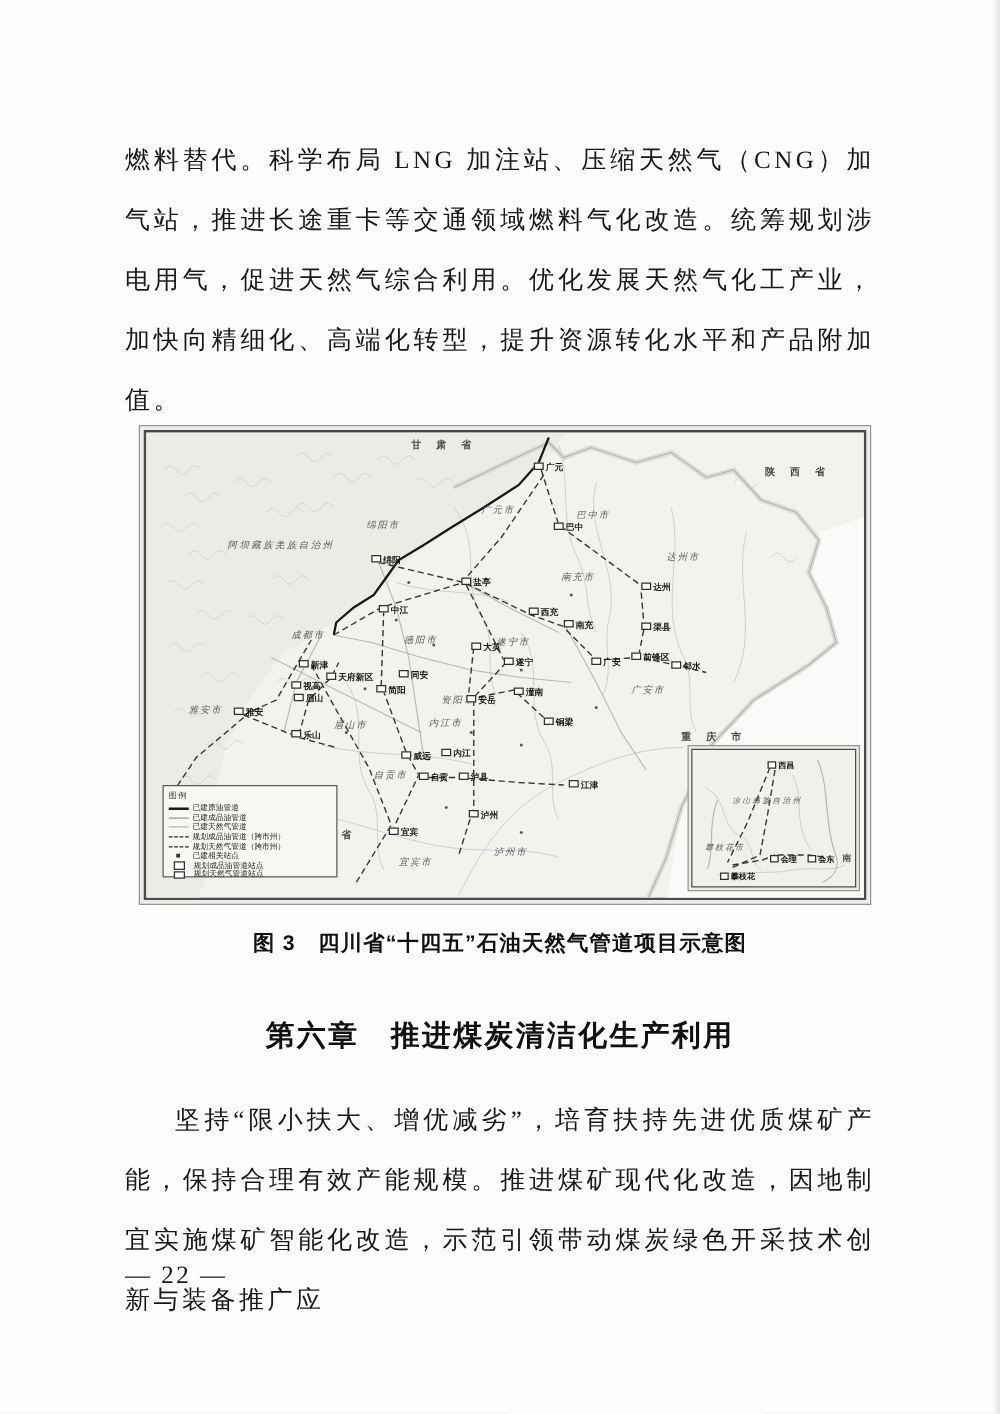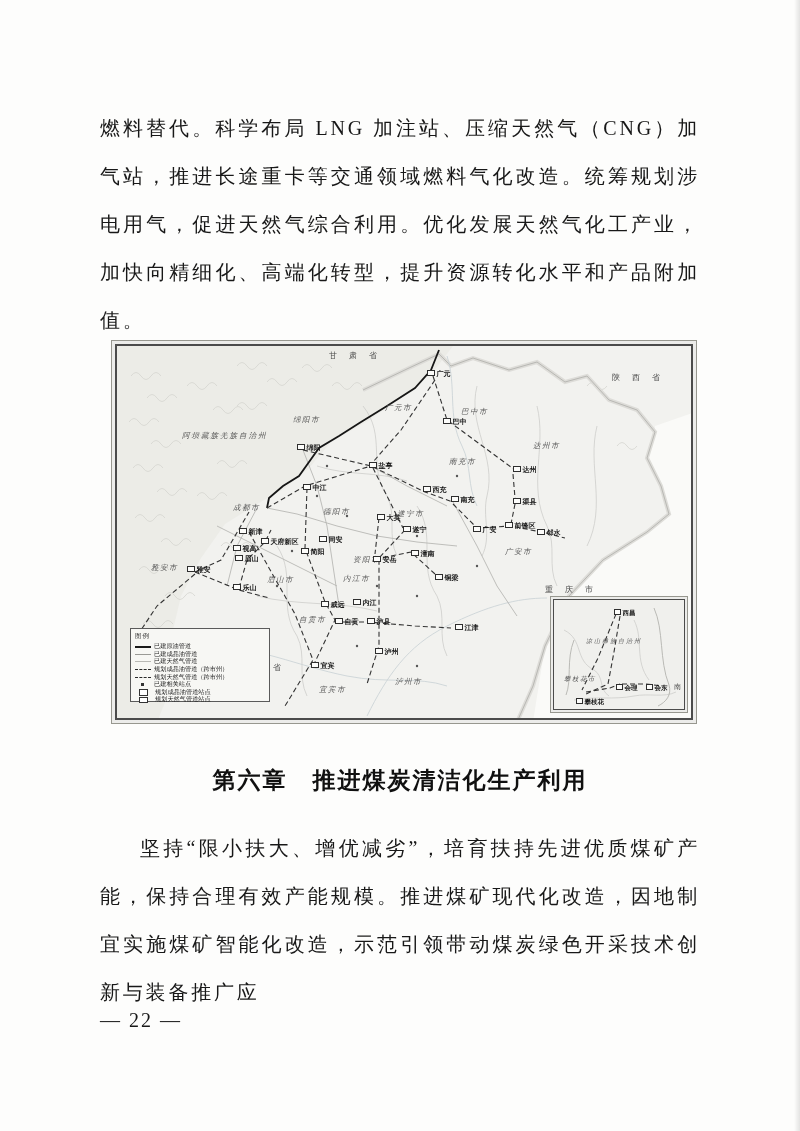--- a/index.html
+++ b/index.html
@@ -13,21 +13,21 @@
   .indent{text-indent:2em;}
   .p2{margin-top:28px;}
   
   .map-figure{position:relative;margin:6px 0 0 15px;width:578px;height:376px;}
   .map{position:absolute;inset:0;background:#f2f2ef;border:2px solid #4b4b4b;
        box-shadow:0 0 0 3px #ececea,0 0 0 4px #97978f;box-sizing:border-box;overflow:hidden;}
   .map svg{position:absolute;left:0;top:0;}
   .map-labels{position:absolute;inset:0;}
   .ml{position:absolute;white-space:nowrap;line-height:1;}
   .ml b{font-weight:inherit;}
-  .ml.province{font-size:8px;letter-spacing:5px;color:#4a4a4a;font-weight:400;
+  .ml.province{font-size:8px;letter-spacing:5px;color:#4a4a4a;font-weight:700;
        font-family:"Liberation Serif",serif;}
   .ml.bigregion{font-size:7.5px;letter-spacing:2px;color:#555;font-style:italic;
        font-family:"Liberation Serif",serif;}
   .ml.region{font-size:7.5px;letter-spacing:1.5px;color:#5a5a5a;font-style:italic;
        font-family:"Liberation Serif",serif;}
   .ml.station{font-size:7px;font-weight:700;color:#161616;
        font-family:"Liberation Sans","DejaVu Sans",sans-serif;}
   .mk{display:inline-block;width:6px;height:4px;border:1px solid #2e2e2e;background:#fcfcfa;
       margin-right:1.5px;vertical-align:0;}
   
@@ -291,20 +291,21 @@
             <span class="ml region" style="left: 10px; top: 76px;"><b>攀枝花市</b></span>
             <span class="ml station" style="left: 22px; top: 98px;"><i class="mk"></i><b>攀枝花</b></span>
             <span class="ml station" style="left: 62px; top: 84px;"><i class="mk"></i><b>会理</b></span>
             <span class="ml station" style="left: 92px; top: 84px;"><i class="mk"></i><b>会东</b></span>
             <span class="ml province" style="left: 120px; top: 84px;"><b>南</b></span>
           </div>
       </div>
     </div>
   </figure>
 
+  <p class="caption">图 3　四川省“十四五”石油天然气管道项目示意图</p>
 
   <h2 class="chapter">第六章　推进煤炭清洁化生产利用</h2>
 
 
   <p class="body-text indent p2">坚持“限小扶大、增优减劣”，培育扶持先进优质煤矿产能，保持合理有效产能规模。推进煤矿现代化改造，因地制宜实施煤矿智能化改造，示范引领带动煤炭绿色开采技术创新与装备推广应</p>
 
   <div class="page-number">— 22 —</div>
 
   <div class="scan-edge"></div>
 </div>

